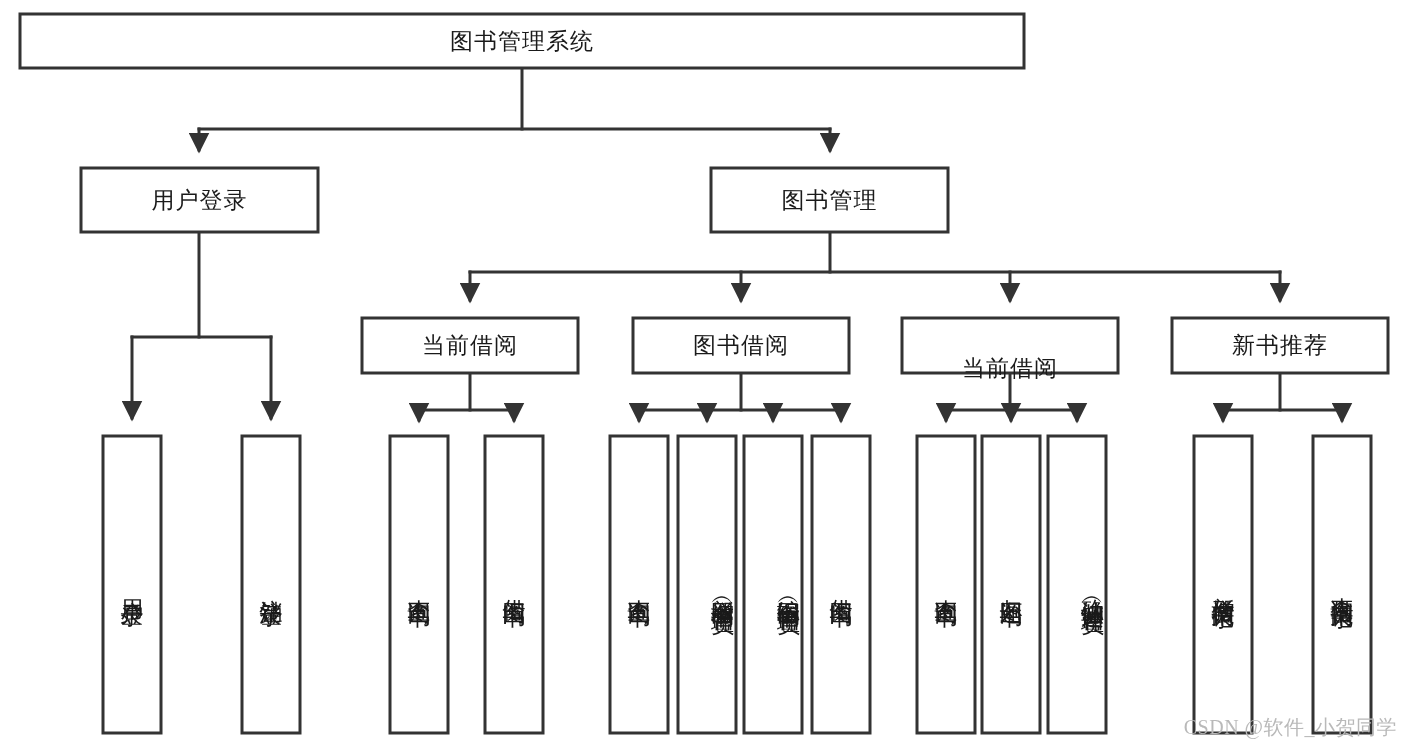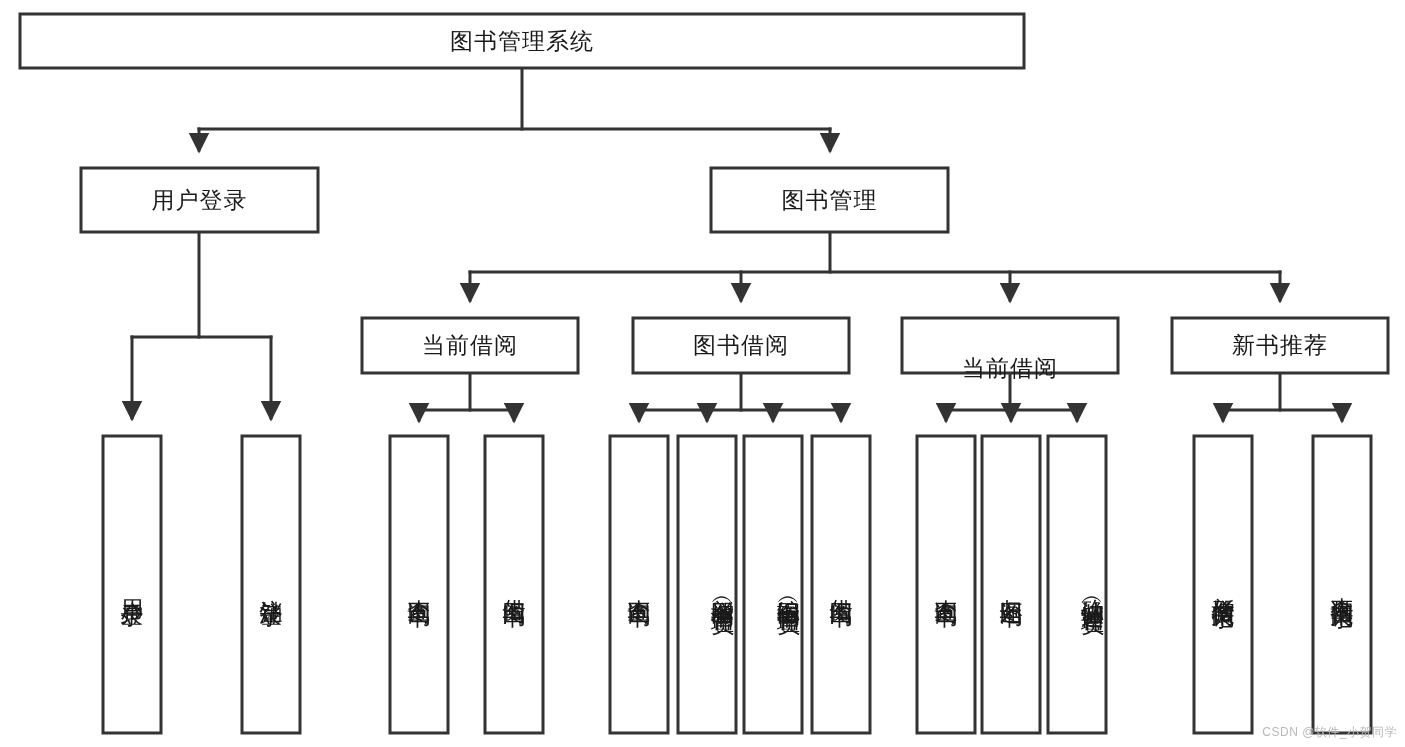--- a/index.html
+++ b/index.html
@@ -65,23 +65,23 @@
     color: #1a1a1a;
     letter-spacing: 1px;
     white-space: nowrap;
     pointer-events: none;
     font-family: "Liberation Sans", "DejaVu Sans", sans-serif;
   }
   #watermark {
     position: absolute;
     right: 8px;
     bottom: 6px;
-    font-size: 12px;
+    font-size: 20px;
     color: #b9b9b9;
-    font-family: Liberation Sans, sans-serif;
+    font-family: Liberation Serif, serif;
     letter-spacing: 0.5px;
     white-space: nowrap;
   }
 </style>
 </head>
 <body>
 
 <div id="diagram-root">
 
   <svg id="tree-svg" viewBox="0 0 1405 747">

